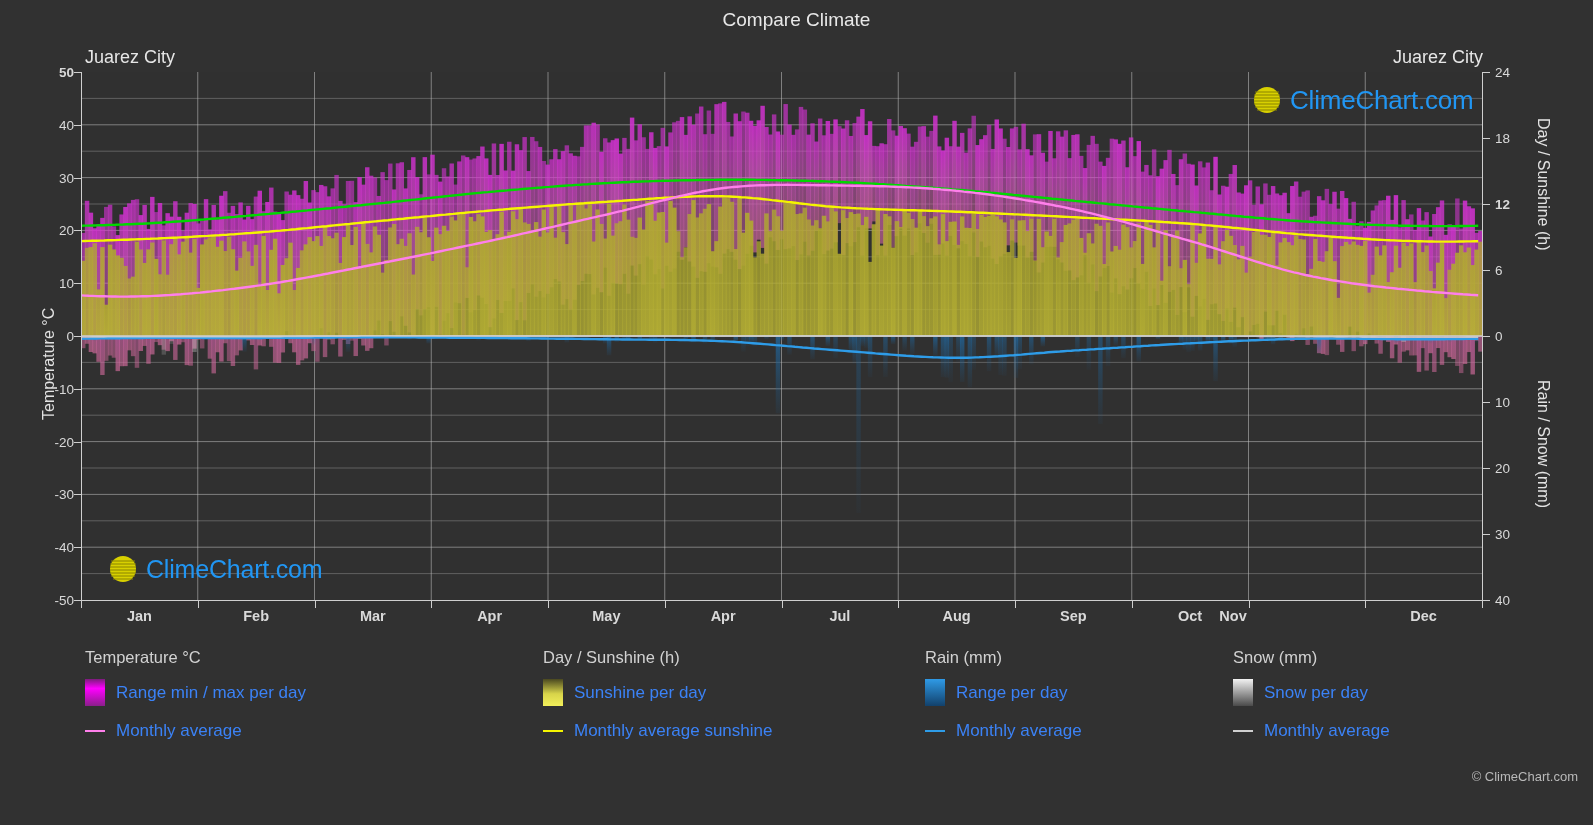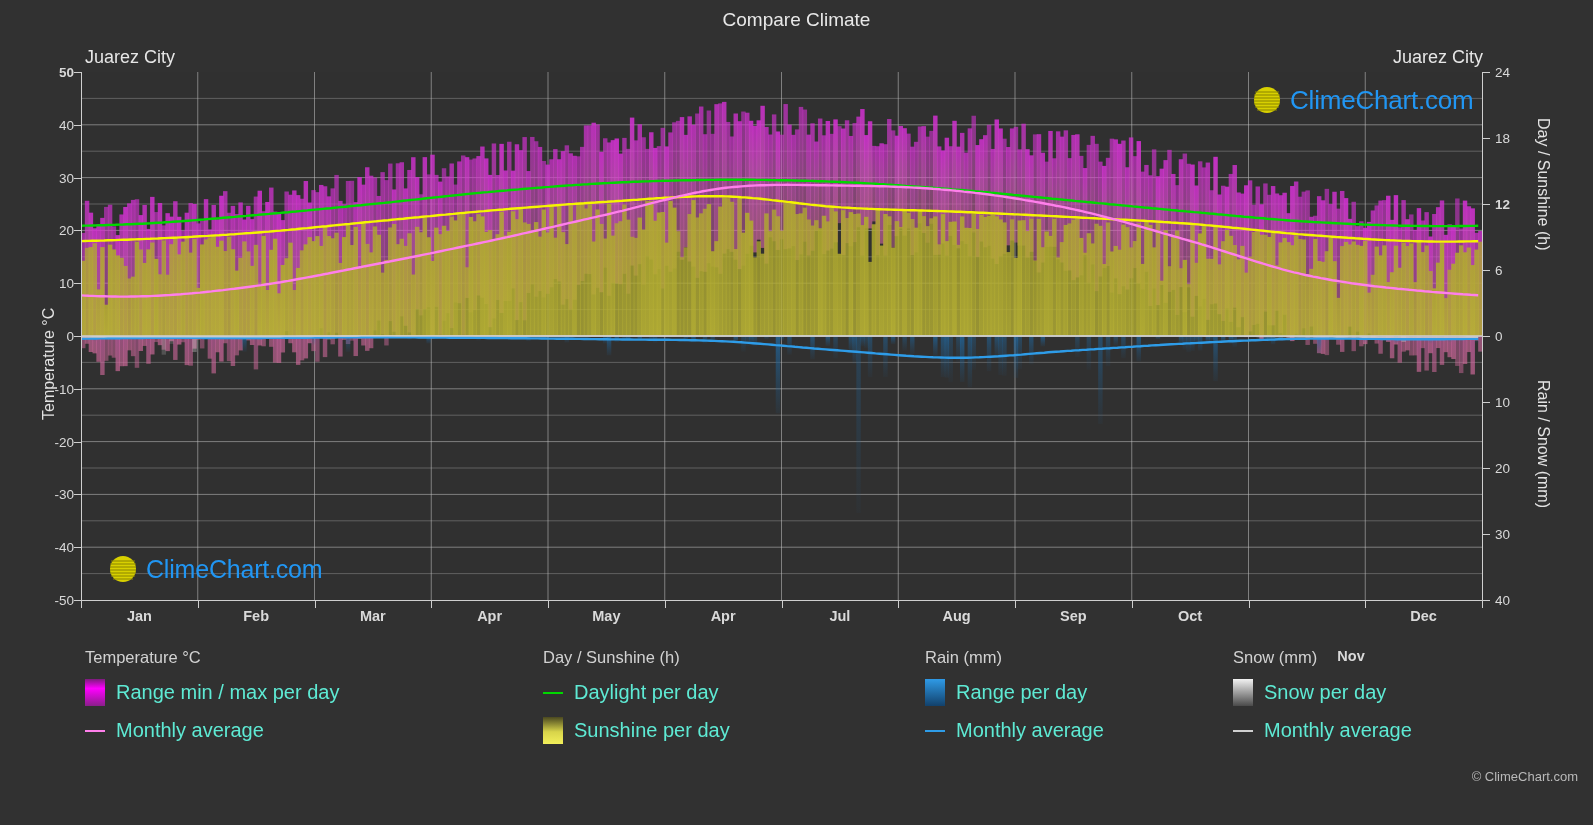--- a/index.html
+++ b/index.html
@@ -92,21 +92,21 @@
     white-space: nowrap;
   }
   .leg-item .swatch { width: 20px; height: 27px; margin-right: 11px; flex: none; }
   .leg-item .swatch.line {
     height: 27px; position: relative; background: none;
   }
   .leg-item .swatch.line::after {
     content: ""; position: absolute; left: 0; top: 13px;
     width: 20px; height: 2px; background: var(--lc);
   }
-  .leg-label { font-size: 20px; color: #5eead4; }
+  .leg-label { font-size: 17px; color: #3b82f6; }
 
   #copyright {
     position: absolute; right: 15px; top: 769px;
     font-size: 13px; color: #b9b9b9;
   }
 
   
   .logo { position: absolute; }
   #logo-top  { left: 1234px; top: 82px; }
   #logo-bot  { left: 90px;  top: 551px; }
@@ -1157,21 +1157,21 @@
       <div class="xtick-label" style="left: 139.375px;">Jan</div>
       <div class="xtick-label" style="left: 256.125px;">Feb</div>
       <div class="xtick-label" style="left: 372.875px;">Mar</div>
       <div class="xtick-label" style="left: 489.625px;">Apr</div>
       <div class="xtick-label" style="left: 606.375px;">May</div>
       <div class="xtick-label" style="left: 723.125px;">Apr</div>
       <div class="xtick-label" style="left: 839.875px;">Jul</div>
       <div class="xtick-label" style="left: 956.625px;">Aug</div>
       <div class="xtick-label" style="left: 1073.38px;">Sep</div>
       <div class="xtick-label" style="left: 1190.12px;">Oct</div>
-      <div class="xtick-label" style="left: 1351px; margin-top: 40px;">Nov</div>
+      <div class="xtick-label" style="left: 1233px;">Nov</div>
       <div class="xtick-label" style="left: 1423.62px;">Dec</div>
     </div>
 
   <div class="axis-title" id="axis-title-left">Temperature °C</div>
   <div class="axis-title" id="axis-title-r1">Day / Sunshine (h)</div>
   <div class="axis-title" id="axis-title-r2">Rain / Snow (mm)</div>
 
   <div class="logo" id="logo-top">
     <svg width="56" height="36" viewBox="0 0 56 36" style="vertical-align:middle">
       <path d="M28 4 A14 14 0 1 0 28 32 A11 11 0 1 1 28 4 Z" fill="#cc00cc"></path>
@@ -1214,28 +1214,28 @@
           <span class="leg-label">Range min / max per day</span>
         </div>
         <div class="leg-item">
           <span class="swatch line" style="--lc: #ff7feb;"></span>
           <span class="leg-label">Monthly average</span>
         </div>
       </div>
       <div class="leg-col" id="leg-col-1" style="left: 543px;">
         <div class="leg-head">Day / Sunshine (h)</div>
         <div class="leg-item">
-          <span class="swatch line" style="--lc: #00d800;"></span>
-          <span class="leg-label">Daylight per day</span>
-        </div>
-        <div class="leg-item">
           <span class="swatch"><svg width="20" height="27">
               <rect width="20" height="27" fill="url(#gLegSun)"></rect>
             </svg></span>
           <span class="leg-label">Sunshine per day</span>
+        </div>
+        <div class="leg-item">
+          <span class="swatch line" style="--lc: #f5f500;"></span>
+          <span class="leg-label">Monthly average sunshine</span>
         </div>
       </div>
       <div class="leg-col" id="leg-col-2" style="left: 925px;">
         <div class="leg-head">Rain (mm)</div>
         <div class="leg-item">
           <span class="swatch"><svg width="20" height="27">
               <rect width="20" height="27" fill="url(#gLegRain)"></rect>
             </svg></span>
           <span class="leg-label">Range per day</span>
         </div>

